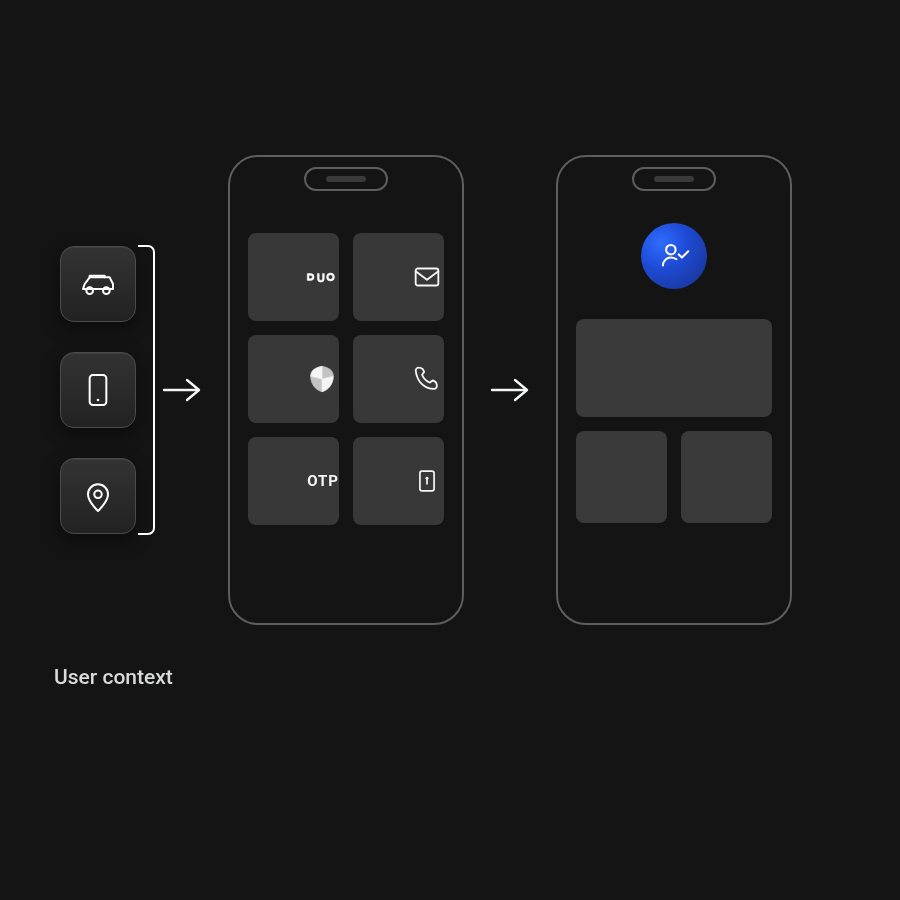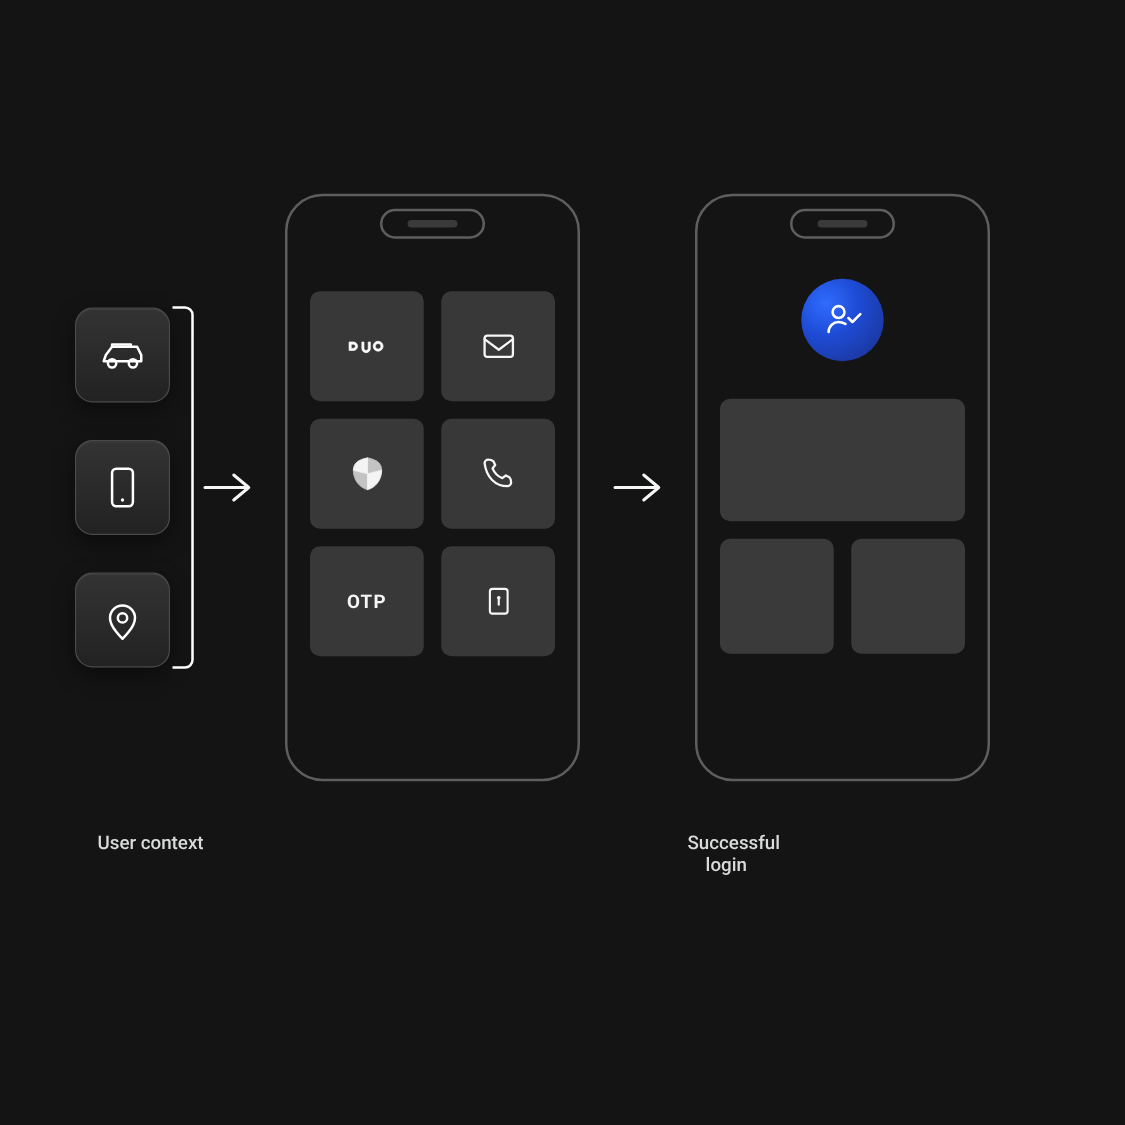--- a/index.html
+++ b/index.html
@@ -52,41 +52,41 @@
     position:absolute;left:50%;top:10px;transform:translateX(-50%);
     width:84px;height:24px;border:2px solid var(--stroke);border-radius:14px;
     display:flex;align-items:center;justify-content:center;
   }
   .notch::after{content:"";width:40px;height:6px;background:#3a3a3a;border-radius:4px}
 
   
   .mfa-grid{display:grid;grid-template-columns:repeat(2,1fr);gap:14px;margin-top:20px}
   .mfa-tile{
     height:88px;border-radius:8px;background:var(--card-d);
-    display:flex;align-items:center;justify-content:center;
+    display:flex;align-items:center;justify-content:flex-end;
   }
   .mfa-tile svg{width:34px;height:34px;stroke:var(--ink);fill:none}
   .otp{font-weight:700;letter-spacing:1px;color:var(--ink);font-size:15px}
 
   
   .avatar{
     width:66px;height:66px;border-radius:50%;
     background:radial-gradient(circle at 30% 30%, #2f6cff 0%, #1e4bd5 40%, #1a2f88 100%);
     margin:10px auto 30px;display:flex;align-items:center;justify-content:center;
   }
   .avatar svg{width:38px;height:38px}
   .placeholder-lg{height:98px;border-radius:8px;background:#3a3a3a;margin-bottom:14px}
   .placeholder-row{display:flex;gap:14px}
   .placeholder-sm{flex:1;height:92px;border-radius:8px;background:#3a3a3a}
 
   
   .labels{
-    position:absolute;left:72px;top:665px;width:800px;
+    position:absolute;left:48px;top:665px;width:800px;
     display:grid;grid-template-columns:180px 62px 236px 62px 236px;
-    font-size:15px;color:var(--muted);font-weight:500;
+    font-size:21px;color:var(--muted);font-weight:500;
   }
   .labels span{display:block;text-align:center}
   .labels .c1{text-align:left;padding-left:6px}
 </style>
 </head>
 <body>
 
 <div class="stage">
 
   <div class="ctx-col">
@@ -192,14 +192,13 @@
       <div class="placeholder-sm"></div>
     </div>
   </div>
 
 </div>
 
 <div class="labels">
   <span class="c1">User context</span>
   <span></span>
   <span></span>
-  <span>Successful login</span>
 </div>
 
 </body></html>

